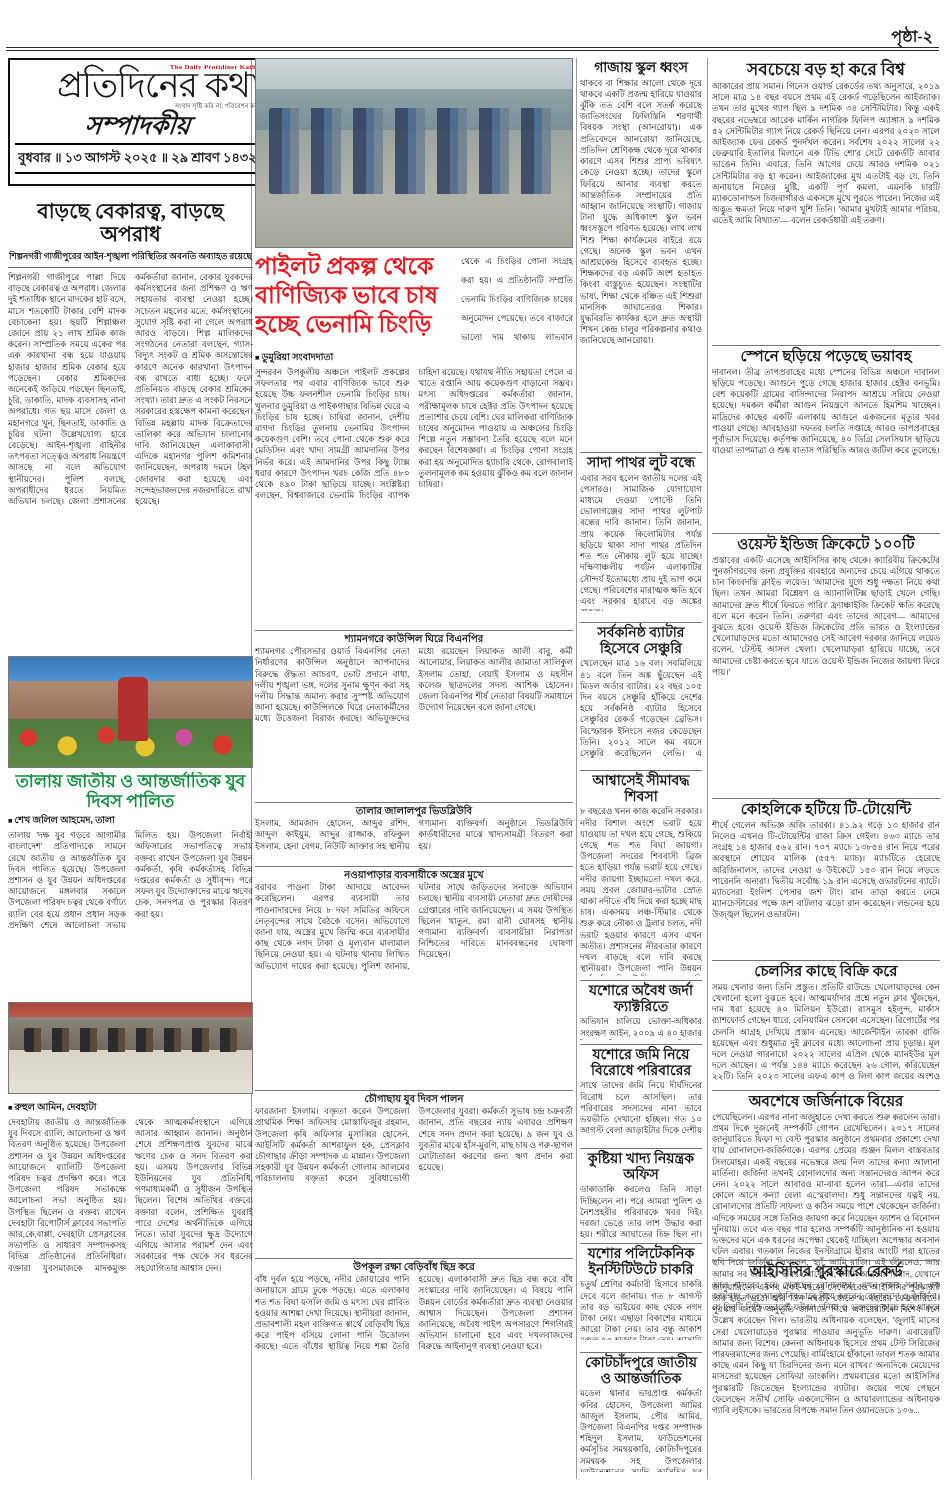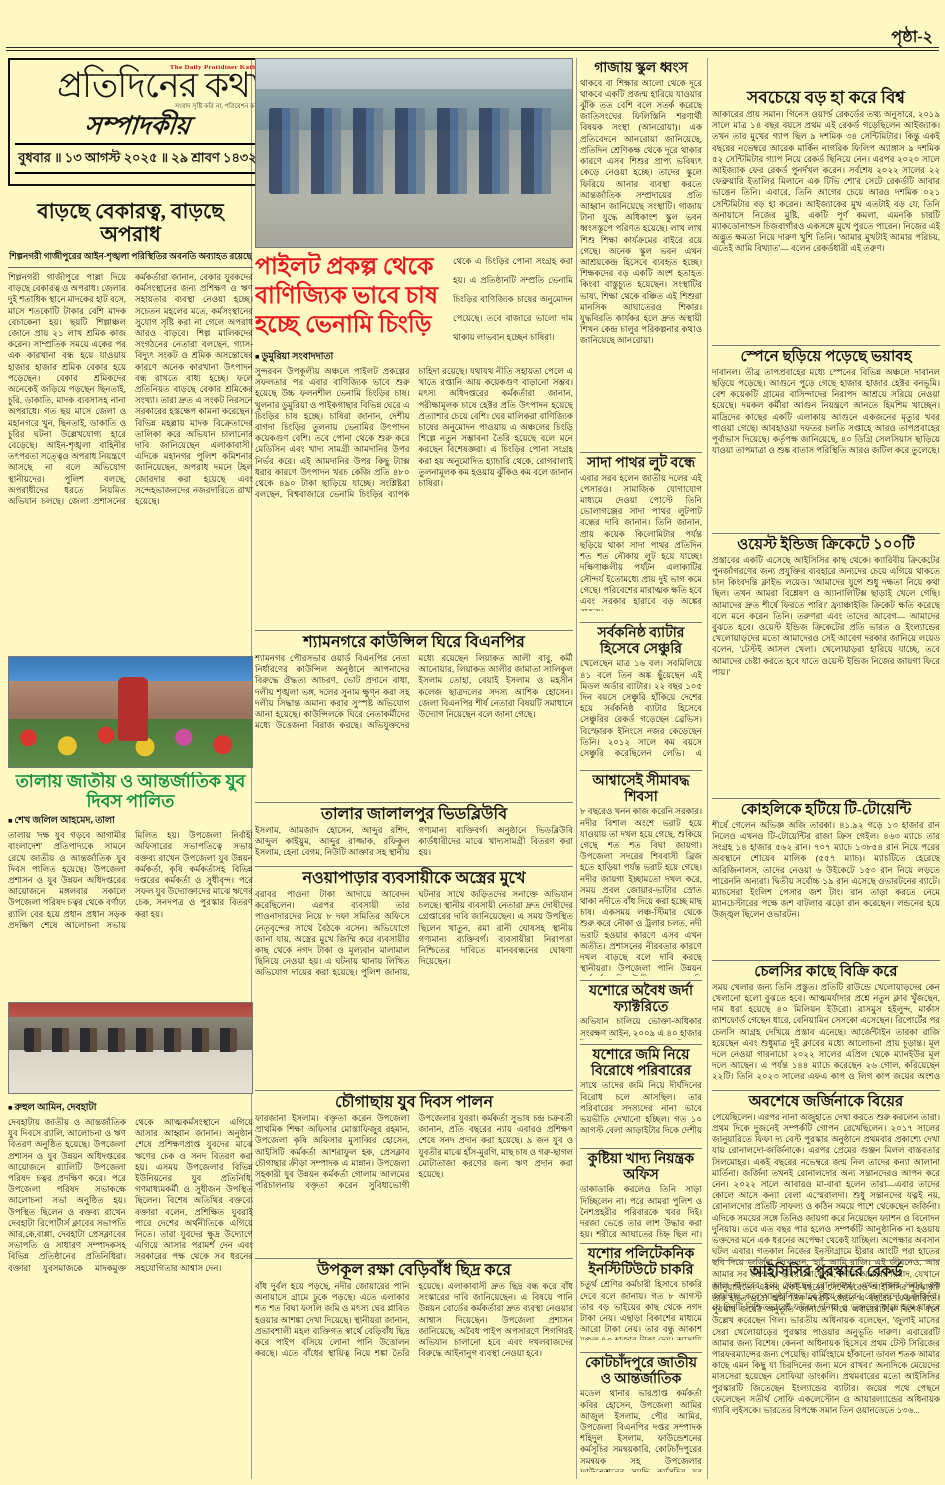--- a/index.html
+++ b/index.html
@@ -1,16 +1,16 @@
 <!DOCTYPE html>
 <html><head>
 <meta charset="utf-8">
 <style>
   html,body{margin:0;padding:0;background:#e9e9e6;}
-  #page{position:relative;width:945px;height:1485px;background:#fef9c3;overflow:hidden;
+  #page{position:relative;width:945px;height:1485px;background:#ffffff;overflow:hidden;
         font-family:"Liberation Serif","DejaVu Serif",serif;color:#161616;}
   .abs{position:absolute;}
   
   .pageno{top:24px;right:12px;font-weight:bold;font-size:16px;}
   .top-rule{top:47px;left:6px;right:6px;height:2px;border-top:1px solid #2a2a2a;border-bottom:1px solid #2a2a2a;}
   .vdiv{top:58px;bottom:6px;width:1px;background:#9a9a96;}
   
   .masthead{left:8px;top:58px;width:259px;height:128px;border:2px solid #111;box-sizing:border-box;padding:3px 5px 0;}
   .mh-en{font-size:7px;font-weight:bold;color:#c41218;text-align:right;letter-spacing:.3px;}
   .mh-title{font-size:35px;font-weight:normal;text-align:right;line-height:30px;letter-spacing:-1px;}
@@ -19,21 +19,21 @@
              transform:skewX(-6deg);}
   .mh-date{margin-top:3px;border-top:2px solid #000;border-bottom:2px solid #000;
            font-weight:bold;font-size:13px;text-align:center;padding:3px 0;}
   
   .body{font-size:8.6px;line-height:11.2px;text-align:justify;overflow:hidden;color:#131313;}
   .cols2{column-count:2;column-gap:9px;}
   .hl{font-weight:bold;text-align:center;line-height:1.12;}
   .byline{font-size:9.5px;font-weight:bold;margin:2px 0 2px;}
   .byline::before{content:"■ ";font-size:7.5px;}
   .sec{box-sizing:border-box;border-top:1px solid #777;padding-top:2px;overflow:hidden;}
-  .sec .hl{font-size:16px;margin:0 0 2px;}
+  .sec .hl{font-size:10px;margin:0 0 2px;}
   
   .a1{left:8px;top:192px;width:245px;height:462px;overflow:hidden;margin-top:8px;}
   .a1 .hl{font-size:20.5px;}
   .a1 .sub{font-size:8.8px;font-weight:bold;text-align:center;margin:3px 0 4px;border-bottom:1px solid #666;padding-bottom:3px;}
   .a2{left:8px;top:772px;width:245px;height:226px;overflow:hidden;}
   .a2 .hl{font-size:17.5px;color:#12913f;}
   .a3{left:8px;top:1098px;width:245px;height:382px;overflow:hidden;}
   .a3 .hl{font-size:17.5px;color:#2f88c5;}
   
   .photo{box-sizing:border-box;border:1px solid #777;position:absolute;}
@@ -52,33 +52,33 @@
       radial-gradient(circle 8px at 72% 44%,#cc4fa0 0 8px,rgba(0,0,0,0) 9px),
       radial-gradient(circle 9px at 88% 58%,#d8372e 0 9px,rgba(0,0,0,0) 10px);}
   .photo-event::after{content:"";position:absolute;left:45%;top:18%;width:12%;height:58%;
     background:#b3302f;border-radius:6px 6px 2px 2px;}
   .photo-meeting{left:8px;top:1002px;width:245px;height:92px;
     background:linear-gradient(180deg,#a9453c 0%,#b95a4b 16%,#8a8678 16%,#6f6a5e 52%,#d8d4c8 52%,#e6e2d6 100%);}
   .photo-meeting::before{content:"";position:absolute;left:6%;right:6%;top:28%;height:26%;
     background:repeating-linear-gradient(90deg,#2c2c30 0 10px,#5c4a3c 10px 17px,rgba(0,0,0,0) 17px 28px);border-radius:3px;}
   
   .mid-lead{left:255px;top:252px;width:318px;height:374px;overflow:hidden;}
-  .lead-row{display:flex;}
+  .lead-row{display:flex;gap:8px;}
   .lead-hl{flex:0 0 198px;font-weight:bold;font-size:23.5px;line-height:29px;color:#e8191f;text-align:left;}
   .lead-side{flex:1;font-size:8.6px;line-height:19px;text-align:justify;overflow:hidden;max-height:96px;}
   .mid-sec{left:255px;width:318px;}
   
   .c4{left:580px;width:122px;}
   .c4 .hl{font-size:14px;}
   .gaza{top:58px;height:390px;border-top:none;}
   
   .c5{left:712px;width:228px;}
   .c5 .hl{font-size:15px;}
   .c5-top .hl{font-size:17px;}
-  .c5-top{border-top:none;margin-top:28px;}
+  .c5-top{border-top:none;}
 </style>
 </head>
 <body>
 
 <div id="page">
 
   <div class="abs pageno">পৃষ্ঠা-২</div>
   <div class="abs top-rule"></div>
 
   <div class="abs vdiv" style="left:251px"></div>

